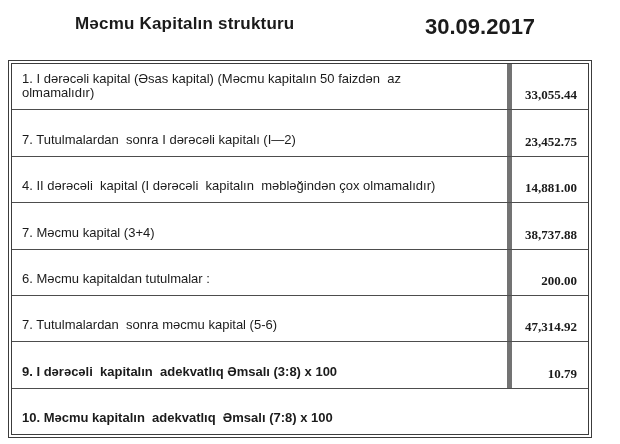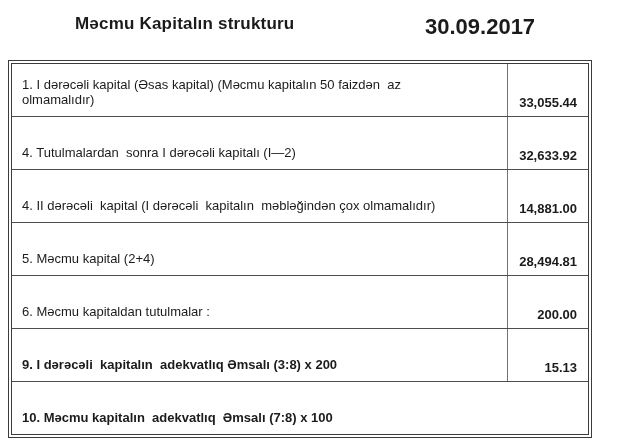--- a/index.html
+++ b/index.html
@@ -66,25 +66,26 @@
     font-size: 13px;
   }
   .cell.label {
     flex: 1;
     padding: 0 6px 8px 10px;
     white-space: pre-wrap;
     line-height: 1.15;
   }
   .cell.value {
     width: 81px;
-    border-left: 1px solid #737373;
+    border-left: 5px solid #737373;
     justify-content: flex-end;
     padding: 0 11px 6px 2px;
     font-weight: bold;
     font-size: 13px;
+    font-family: Liberation Serif, serif;
   }
   .row.bold .cell.label {
     font-weight: bold;
   }
 </style>
 </head>
 <body>
 
 <div class="header">
   <span class="page-title">Məcmu Kapitalın strukturu</span>
@@ -93,41 +94,45 @@
 
 <div class="capital-table">
 
     <div class="row">
       <div class="cell label">1. I dərəcəli kapital (Əsas kapital) (Məcmu kapitalın 50 faizdən  az olmamalıdır)</div>
       <div class="cell value">33,055.44</div>
     </div>
 
 
     <div class="row">
-      <div class="cell label">4. Tutulmalardan  sonra I dərəcəli kapitalı (I—2)</div>
-      <div class="cell value">32,633.92</div>
+      <div class="cell label">7. Tutulmalardan  sonra I dərəcəli kapitalı (I—2)</div>
+      <div class="cell value">23,452.75</div>
     </div>
 
     <div class="row">
       <div class="cell label">4. II dərəcəli  kapital (I dərəcəli  kapitalın  məbləğindən çox olmamalıdır)</div>
       <div class="cell value">14,881.00</div>
     </div>
 
     <div class="row">
-      <div class="cell label">5. Məcmu kapital (2+4)</div>
-      <div class="cell value">28,494.81</div>
+      <div class="cell label">7. Məcmu kapital (3+4)</div>
+      <div class="cell value">38,737.88</div>
     </div>
 
     <div class="row">
       <div class="cell label">6. Məcmu kapitaldan tutulmalar :</div>
       <div class="cell value">200.00</div>
     </div>
 
+    <div class="row">
+      <div class="cell label">7. Tutulmalardan  sonra məcmu kapital (5-6)</div>
+      <div class="cell value">47,314.92</div>
+    </div>
 
     <div class="row bold">
-      <div class="cell label">9. I dərəcəli  kapitalın  adekvatlıq Əmsalı (3:8) x 200</div>
-      <div class="cell value">15.13</div>
+      <div class="cell label">9. I dərəcəli  kapitalın  adekvatlıq Əmsalı (3:8) x 100</div>
+      <div class="cell value">10.79</div>
     </div>
 
     <div class="row bold">
       <div class="cell label">10. Məcmu kapitalın  adekvatlıq  Əmsalı (7:8) x 100</div>
     </div>
   </div>
 
 </body></html>

